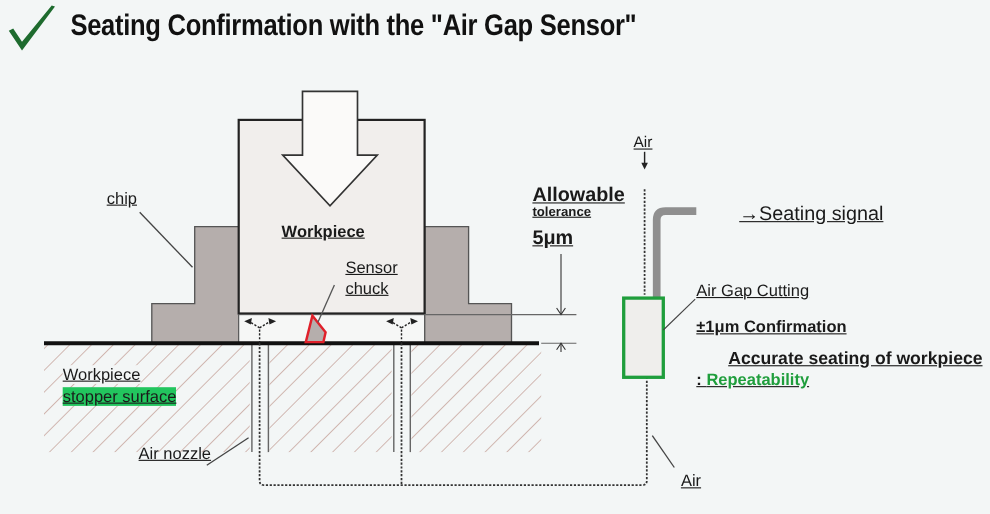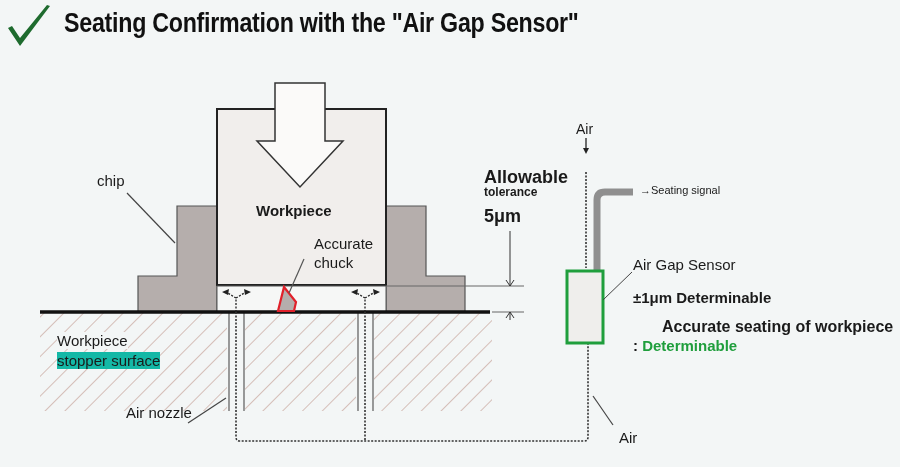--- a/index.html
+++ b/index.html
@@ -1,18 +1,18 @@
 <!DOCTYPE html>
 <html><head>
 <meta charset="utf-8">
 <style>
   html, body { margin: 0; padding: 0; }
   body { width: 900px; height: 467px; background: #f3f6f6; overflow: hidden; position: relative; font-family: "Liberation Sans", sans-serif; }
   #stage { position: absolute; left: 0; top: 0; width: 900px; height: 467px; }
-  .lbl { position: absolute; color: #1a1a1a; white-space: nowrap; line-height: 1.15; }
+  .lbl { position: absolute; color: #1a1a1a; white-space: nowrap; line-height: 1.15; text-decoration: underline; }
   .title { position: absolute; left: 64px; top: 8px; font-size: 27px; font-weight: bold; color: #111; transform: scaleX(0.86); transform-origin: left top; letter-spacing: -0.3px; }
   .bold { font-weight: bold; }
   .green { color: #1f9e3c; font-weight: bold; }
 </style>
 </head>
 <body>
 
 <svg id="stage" width="900" height="467" viewBox="0 0 900 467" xmlns="http://www.w3.org/2000/svg">
   <defs>
     <pattern id="hatch" patternUnits="userSpaceOnUse" width="14" height="14" patternTransform="rotate(45)">
@@ -98,33 +98,33 @@
 
   <line x1="127" y1="193" x2="175" y2="243" stroke="#444" stroke-width="1.2"></line>
   <line x1="188" y1="423" x2="226" y2="398" stroke="#444" stroke-width="1.2"></line>
   <line x1="593" y1="396" x2="613" y2="425" stroke="#444" stroke-width="1.2"></line>
 </svg>
 
 <div class="title">Seating Confirmation with the "Air Gap Sensor"</div>
 
 <div class="lbl" style="left:97px;top:172px;font-size:15px;">chip</div>
 <div class="lbl bold" style="left:256px;top:202px;font-size:15px;">Workpiece</div>
-<div class="lbl" style="left:314px;top:235px;font-size:15px;">Accurate</div>
+<div class="lbl" style="left:314px;top:235px;font-size:15px;">Sensor</div>
 <div class="lbl" style="left:314px;top:254px;font-size:15px;">chuck</div>
 
 <div class="lbl" style="left:57px;top:332px;font-size:15px;background:#f3f6f6;">Workpiece</div>
-<div class="lbl" style="left:57px;top:352px;font-size:15px;background:#14b8a6;">stopper surface</div>
+<div class="lbl" style="left:57px;top:352px;font-size:15px;background:#22c55e;">stopper surface</div>
 <div class="lbl" style="left:126px;top:404px;font-size:15px;text-align:center;">Air nozzle</div>
 
 <div class="lbl" style="left:576px;top:121px;font-size:14px;">Air</div>
 <div class="lbl" style="left:619px;top:429px;font-size:15px;">Air</div>
 
 <div class="lbl bold" style="left:484px;top:167px;font-size:18px;">Allowable</div>
 <div class="lbl bold" style="left:484px;top:186px;font-size:12px;">tolerance</div>
 <div class="lbl bold" style="left:484px;top:206px;font-size:18px;">5μm</div>
 
-<div class="lbl" style="left:640px;top:184px;font-size:11px;">→Seating signal</div>
-<div class="lbl" style="left:633px;top:256px;font-size:15px;">Air Gap Sensor</div>
-<div class="lbl bold" style="left:633px;top:289px;font-size:15px;">±1μm Determinable</div>
+<div class="lbl" style="left:672px;top:184px;font-size:18px;">→Seating signal</div>
+<div class="lbl" style="left:633px;top:256px;font-size:15px;">Air Gap Cutting</div>
+<div class="lbl bold" style="left:633px;top:289px;font-size:15px;">±1μm Confirmation</div>
 <div class="lbl bold" style="left:662px;top:318px;font-size:16px;">Accurate seating of workpiece</div>
 <div class="lbl bold" style="left:633px;top:337px;font-size:15px;">
-  <span>: </span><span class="green">Determinable</span>
+  <span>: </span><span class="green">Repeatability</span>
 </div>
 
 </body></html>

